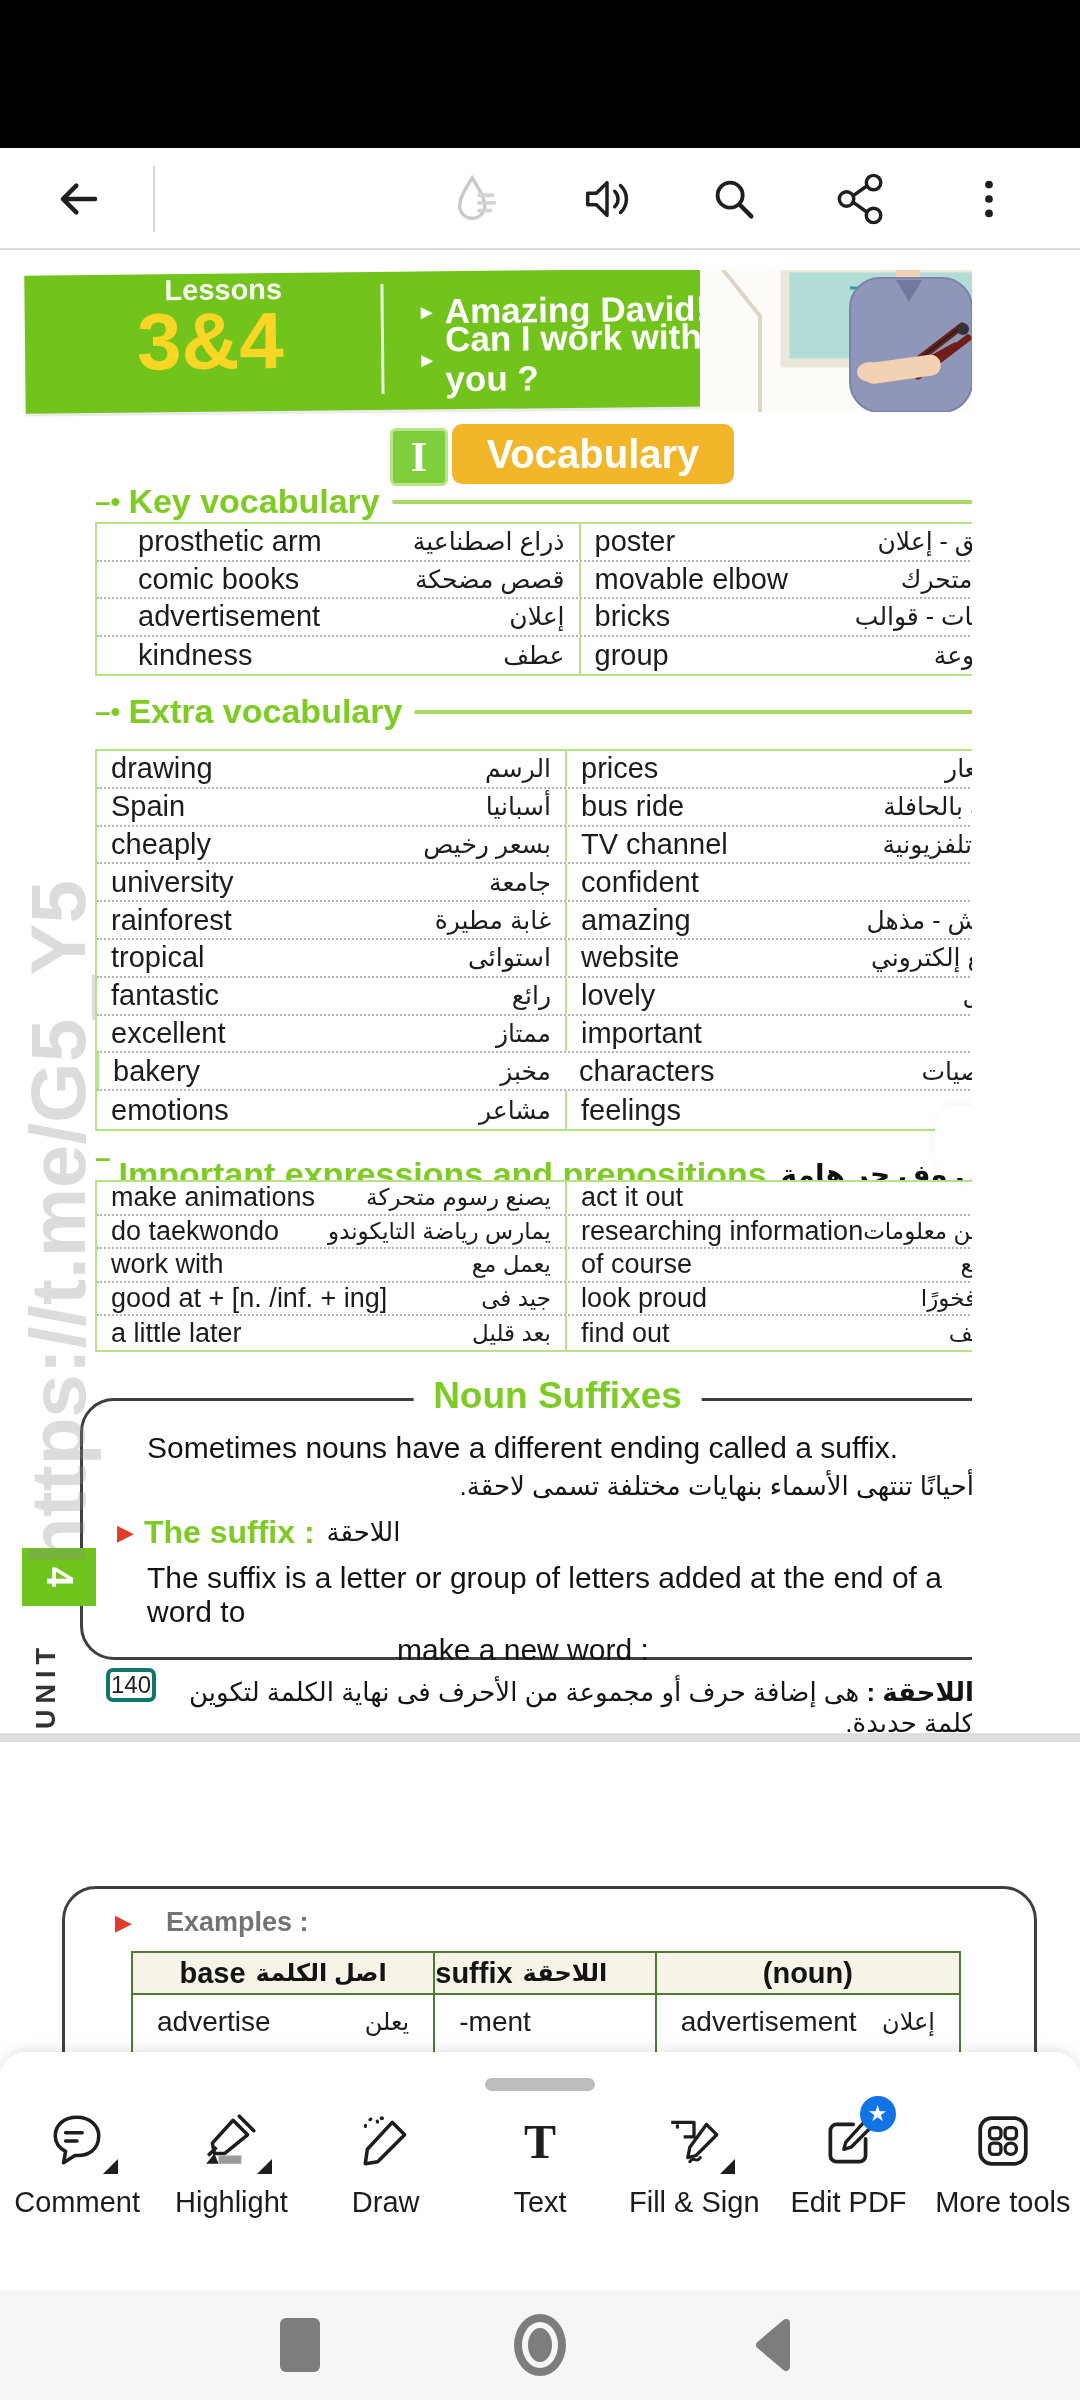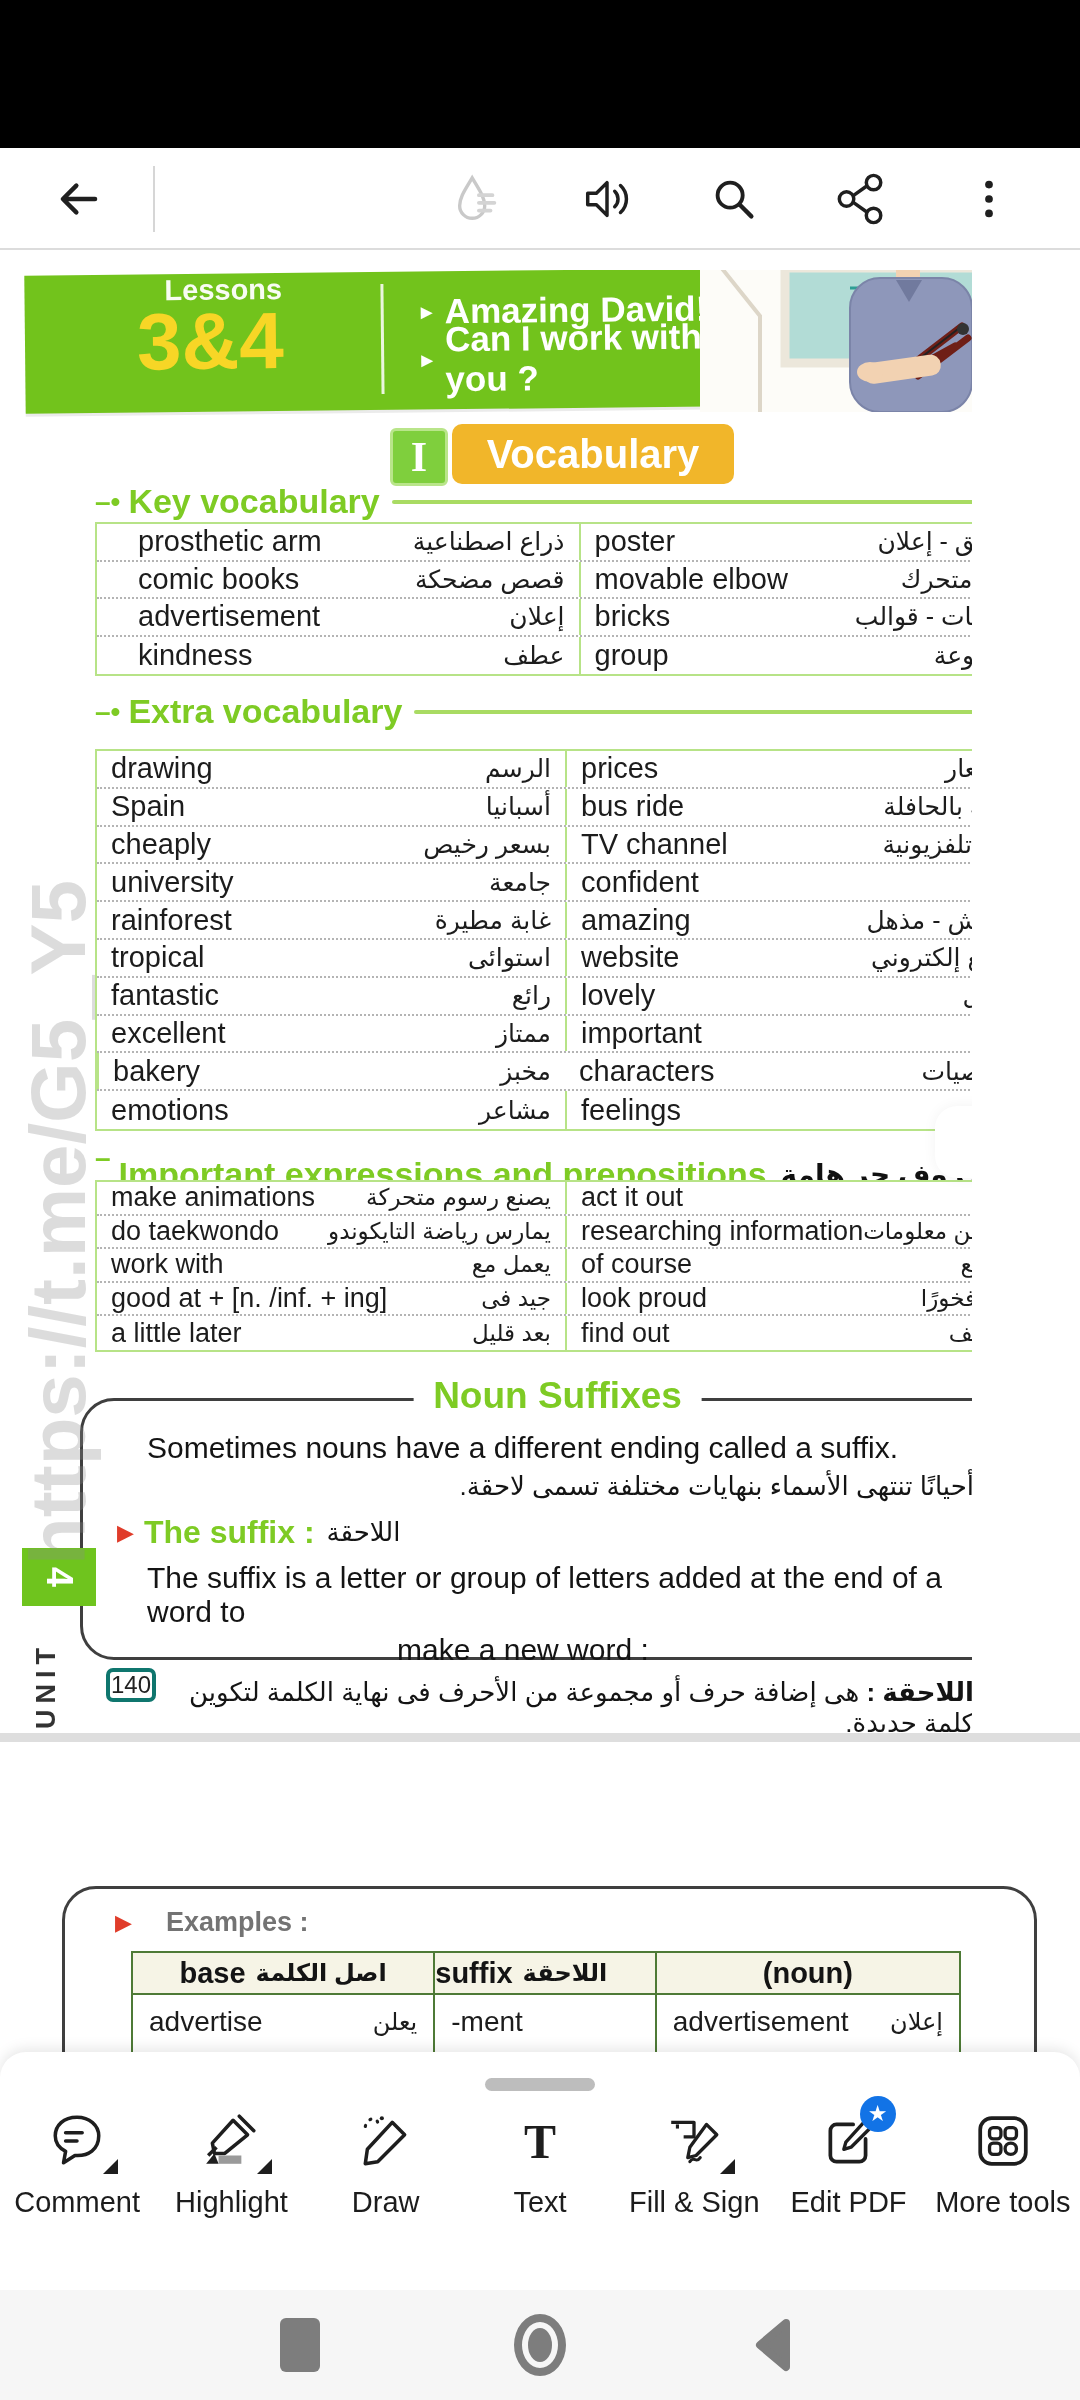--- a/index.html
+++ b/index.html
@@ -85,21 +85,21 @@
   .ex-box { position:absolute; left:62px; top:144px; width:975px; height:300px; border:3px solid #3f3f3f; border-radius:34px; }
   .ex-title { position:absolute; left:50px; top:18px; display:flex; align-items:center; }
   .ex-title .t { color:#737373; font-size:27px; font-weight:bold; margin-left:24px; }
   .ex-table { position:absolute; left:66px; top:62px; width:830px; border:2px solid #4e7a36; }
   .ex-hrow { display:flex; background:#f6f4e6; border-bottom:2px solid #4e7a36; height:42px; }
   .ex-hcell { display:flex; align-items:center; justify-content:center; gap:10px; border-right:2px solid #4e7a36; }
   .ex-hcell:last-child { border-right:none; }
   .ex-hcell .hen { font-size:29px; font-weight:bold; color:#141414; }
   .ex-hcell .har { font-size:24px; font-weight:bold; color:#141414; direction:rtl; }
   .ex-brow { display:flex; height:54px; }
-  .ex-bcell { display:flex; align-items:center; justify-content:space-between; padding:0 16px; border-right:2px solid #4e7a36; overflow:hidden; white-space:nowrap; }
+  .ex-bcell { display:flex; align-items:center; justify-content:space-between; padding:0 24px; border-right:2px solid #4e7a36; overflow:hidden; white-space:nowrap; }
   .ex-bcell:last-child { border-right:none; }
   .c1 { width:303px; } .c2 { width:222px; justify-content:flex-start; } .c3 { width:303px; }
   .ex-bcell .en { font-size:28px; } .ex-bcell .ar { font-size:24px; }
 
   
   .bottom-sheet { position:absolute; left:0; top:2052px; width:1080px; height:238px; background:#fff; border-radius:26px 26px 0 0; box-shadow:0 -3px 14px rgba(0,0,0,0.10); z-index:10; }
   .drag-handle { position:absolute; left:485px; top:26px; width:110px; height:13px; border-radius:7px; background:#bdbdbd; }
   .tools-row { position:absolute; left:0; top:58px; width:1080px; display:flex; justify-content:space-around; }
   .tool { width:150px; display:flex; flex-direction:column; align-items:center; }
   .tool-icon { position:relative; width:62px; height:62px; display:flex; align-items:center; justify-content:center; }

